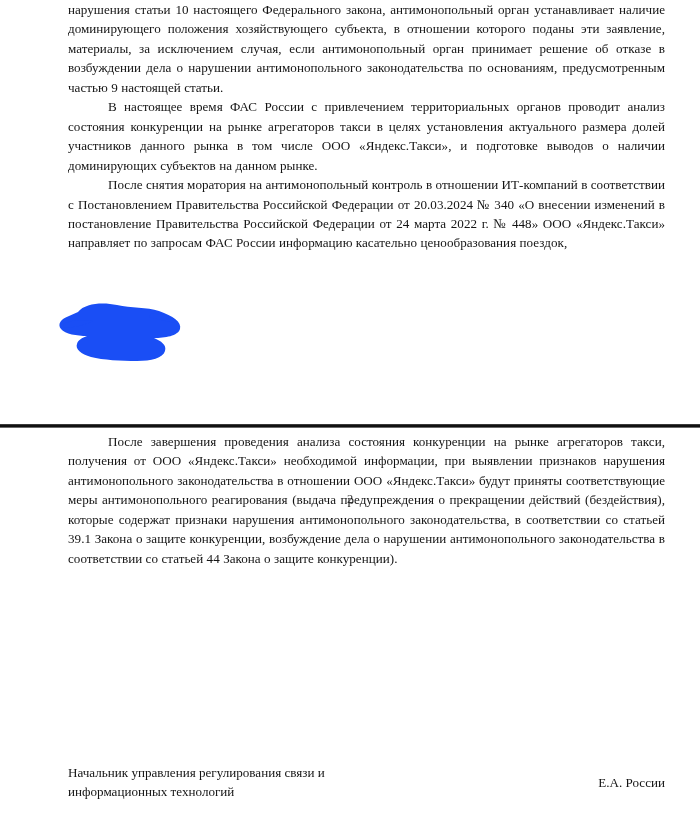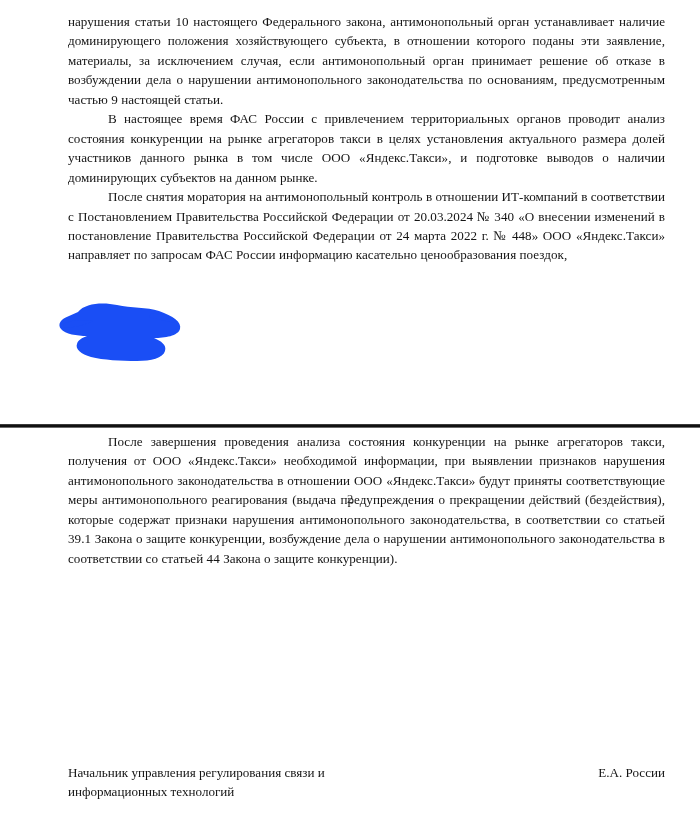--- a/index.html
+++ b/index.html
@@ -20,21 +20,21 @@
   .page {
     position: absolute;
     left: 0;
     width: 700px;
     box-sizing: border-box;
     padding-left: 68px;
     padding-right: 35px;
   }
 
   
-  #page-one { top: 12px; }
+  #page-one { top: 0; }
   
   #page-two { top: 432px; }
 
   .para {
     margin: 0;
     font-size: 13.1px;
     line-height: 19.45px;
     text-align: justify;
     text-indent: 40px;
     letter-spacing: 0.02px;
@@ -84,21 +84,21 @@
   .signature {
     position: absolute;
     top: 763px;
     left: 0;
     width: 700px;
     box-sizing: border-box;
     padding-left: 68px;
     padding-right: 35px;
     display: flex;
     justify-content: space-between;
-    align-items: flex-start;
+    align-items: center;
     gap: 18px;
   }
   .signature-title {
     font-size: 13.1px;
     line-height: 19.45px;
     max-width: 330px;
     text-align: left;
   }
   .signature-name {
     font-size: 13.1px;

